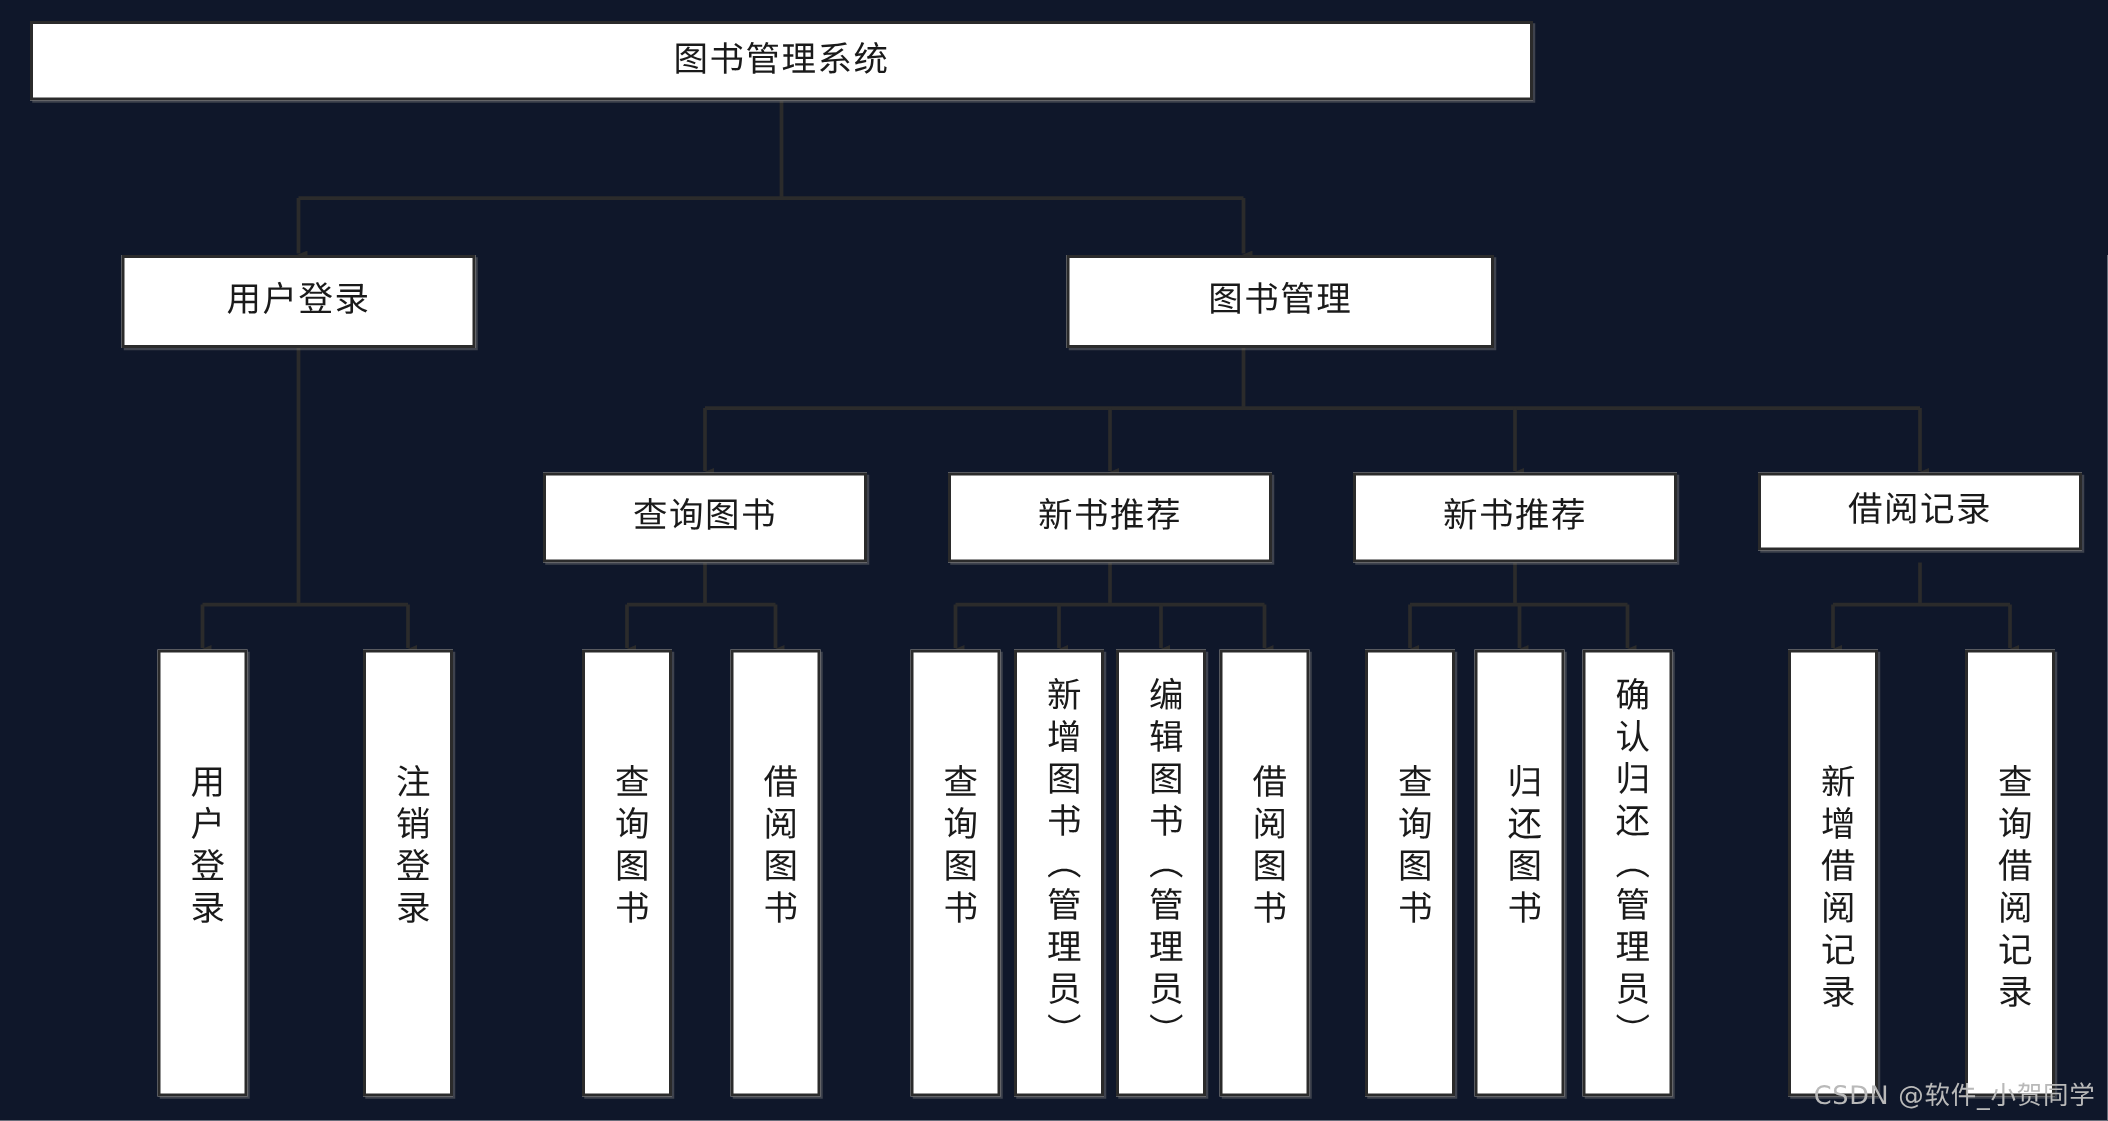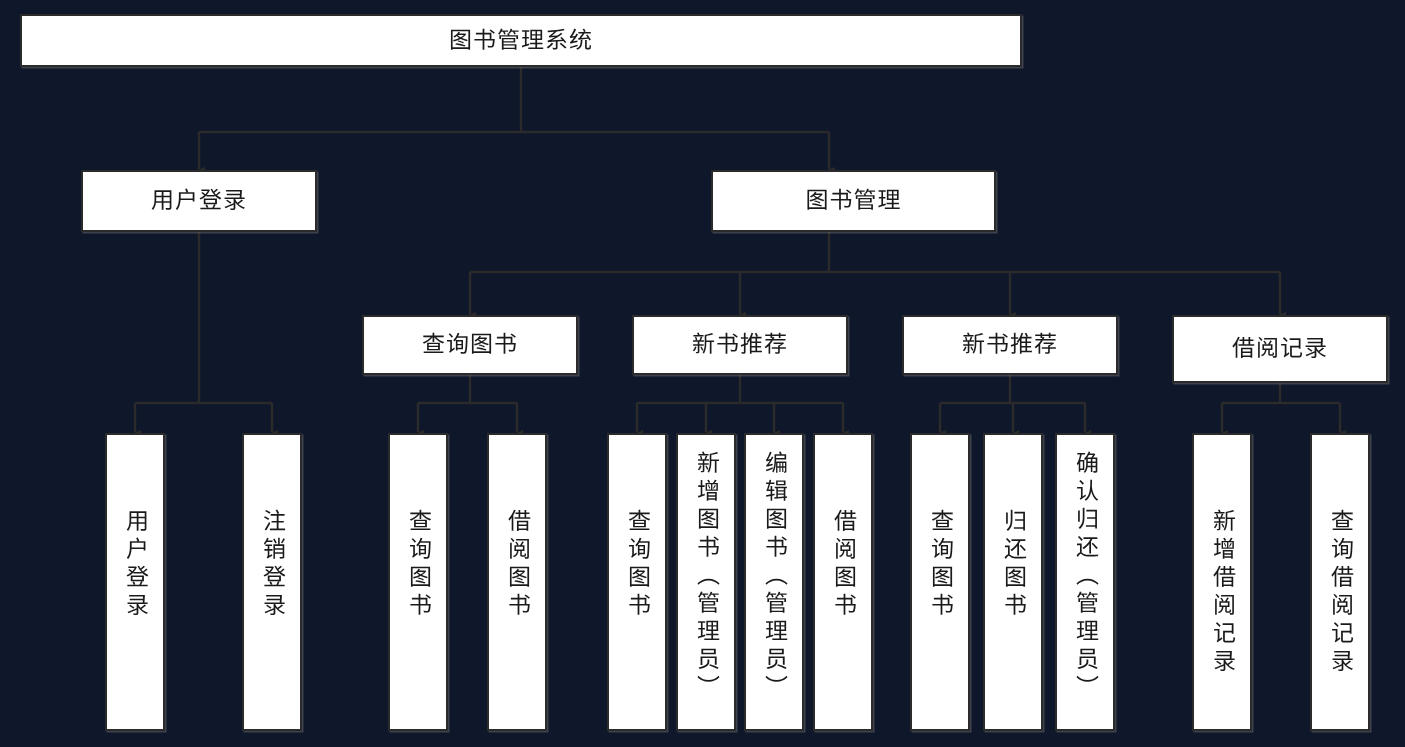--- a/index.html
+++ b/index.html
@@ -114,21 +114,21 @@
       </div>
       <div class="node horizontal" style="left: 362px; top: 315px; width: 216px; height: 60px;">
         <span class="node-label">查询图书</span>
       </div>
       <div class="node horizontal" style="left: 632px; top: 315px; width: 216px; height: 60px;">
         <span class="node-label">新书推荐</span>
       </div>
       <div class="node horizontal" style="left: 902px; top: 315px; width: 216px; height: 60px;">
         <span class="node-label">新书推荐</span>
       </div>
-      <div class="node horizontal" style="left: 1172px; top: 315px; width: 216px; height: 68px;">
+      <div class="node horizontal" style="left: 1172px; top: 315px; width: 216px; height: 52px;">
         <span class="node-label">借阅记录</span>
       </div>
       <div class="node vertical mid" style="left: 105px; top: 433px; width: 60px; height: 298px;">
         <span class="node-label">用户登录</span>
       </div>
       <div class="node vertical mid" style="left: 242px; top: 433px; width: 60px; height: 298px;">
         <span class="node-label">注销登录</span>
       </div>
       <div class="node vertical mid" style="left: 388px; top: 433px; width: 60px; height: 298px;">
         <span class="node-label">查询图书</span>
@@ -158,13 +158,14 @@
         <span class="node-label">确认归还（管理员）</span>
       </div>
       <div class="node vertical mid" style="left: 1192px; top: 433px; width: 60px; height: 298px;">
         <span class="node-label">新增借阅记录</span>
       </div>
       <div class="node vertical mid" style="left: 1310px; top: 433px; width: 60px; height: 298px;">
         <span class="node-label">查询借阅记录</span>
       </div>
     </div>
 
+  <div class="watermark">CSDN @软件_小贺同学</div>
 </div>
 
 </body></html>

